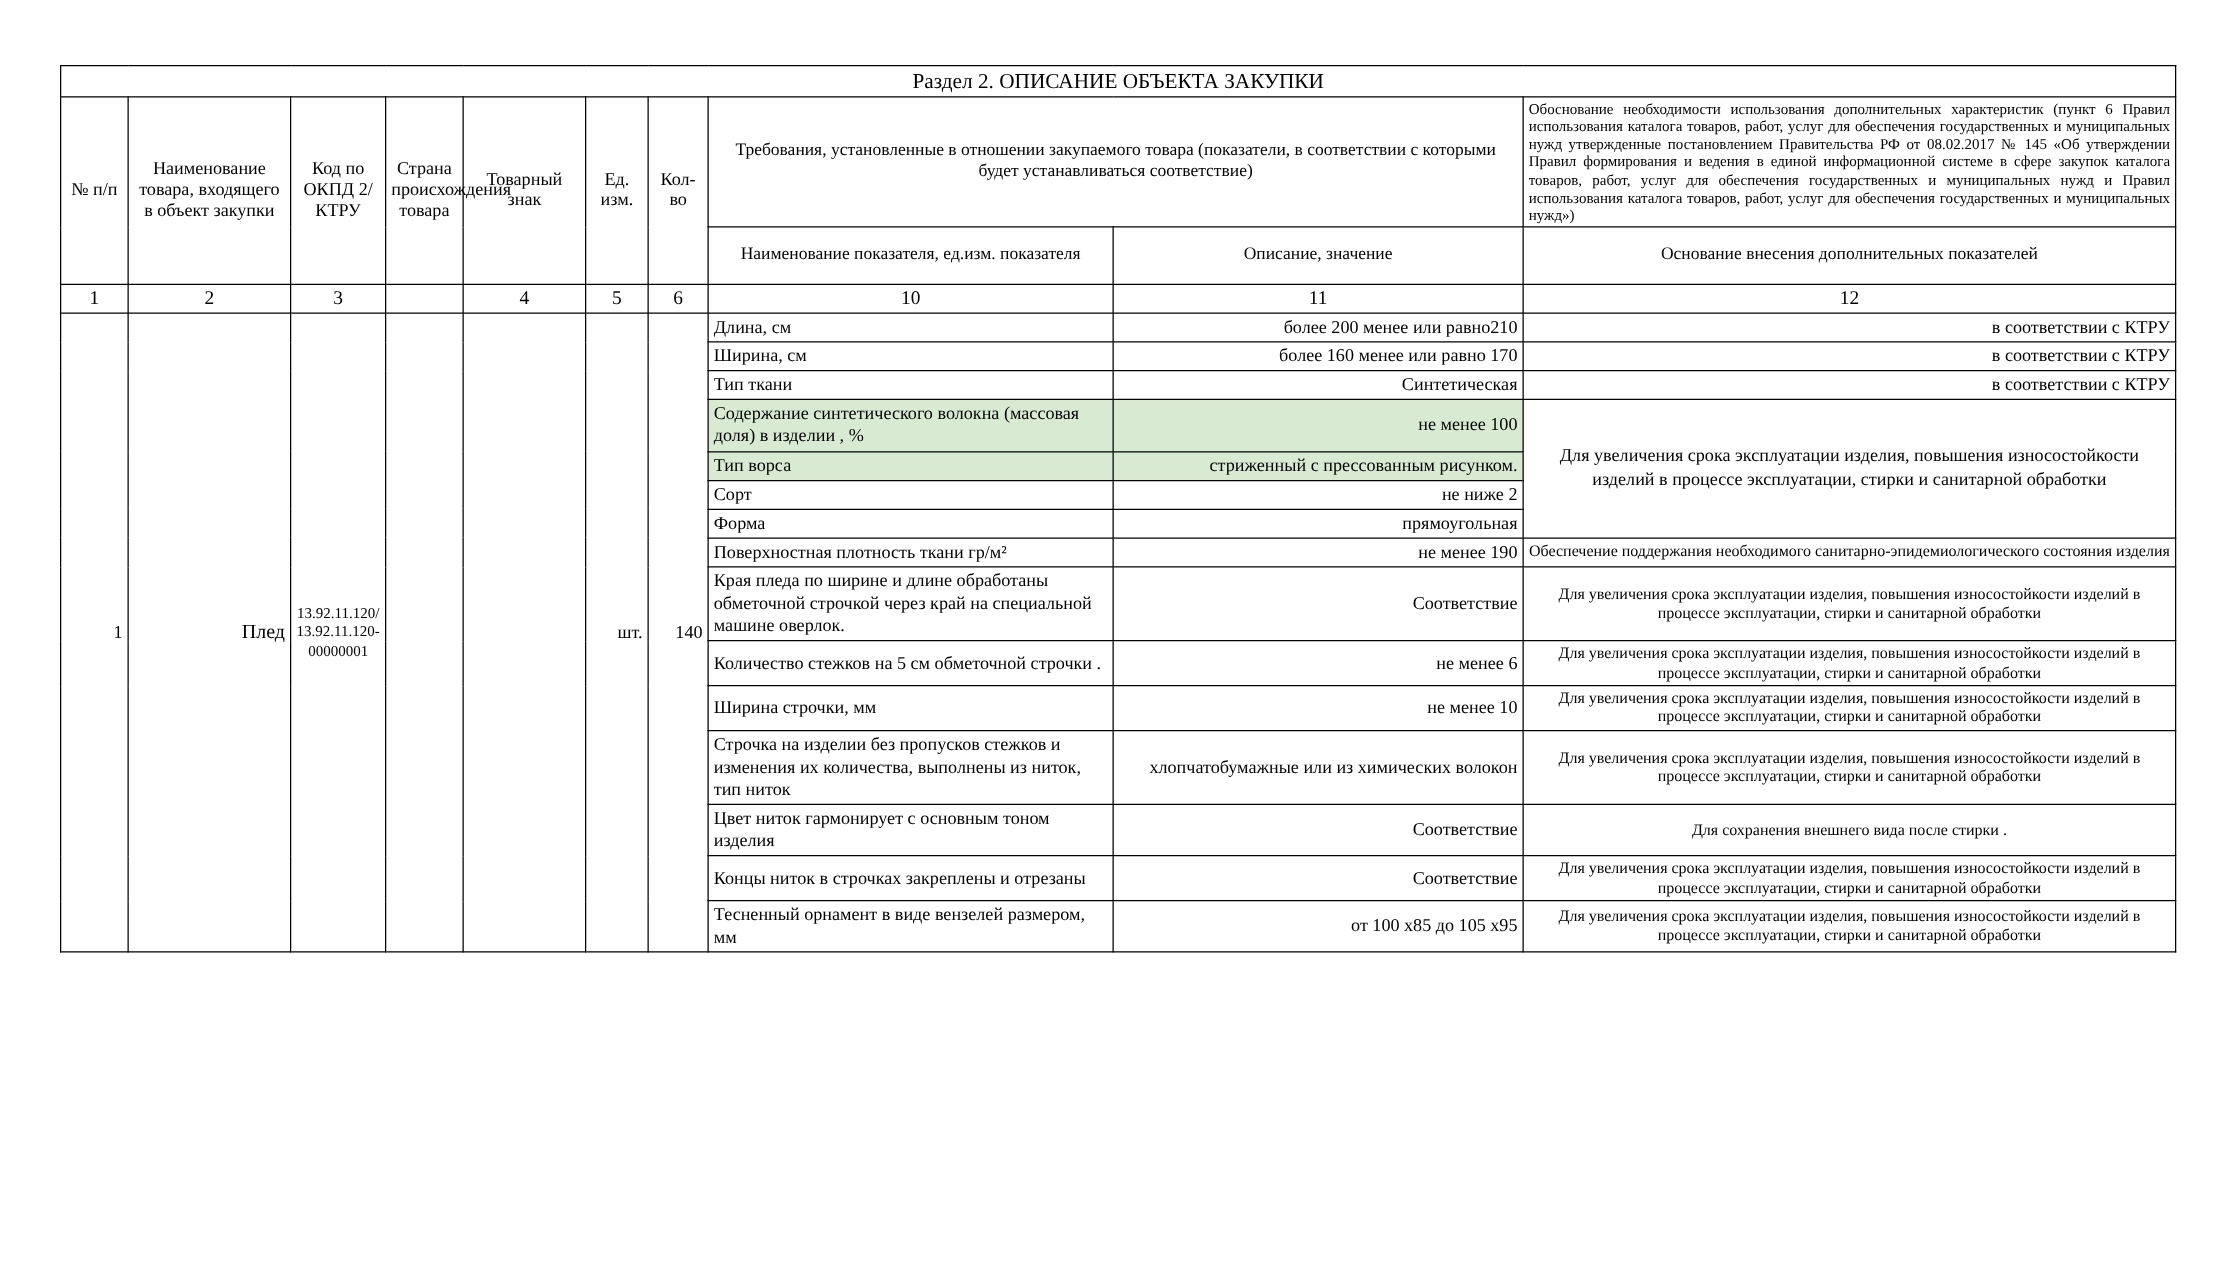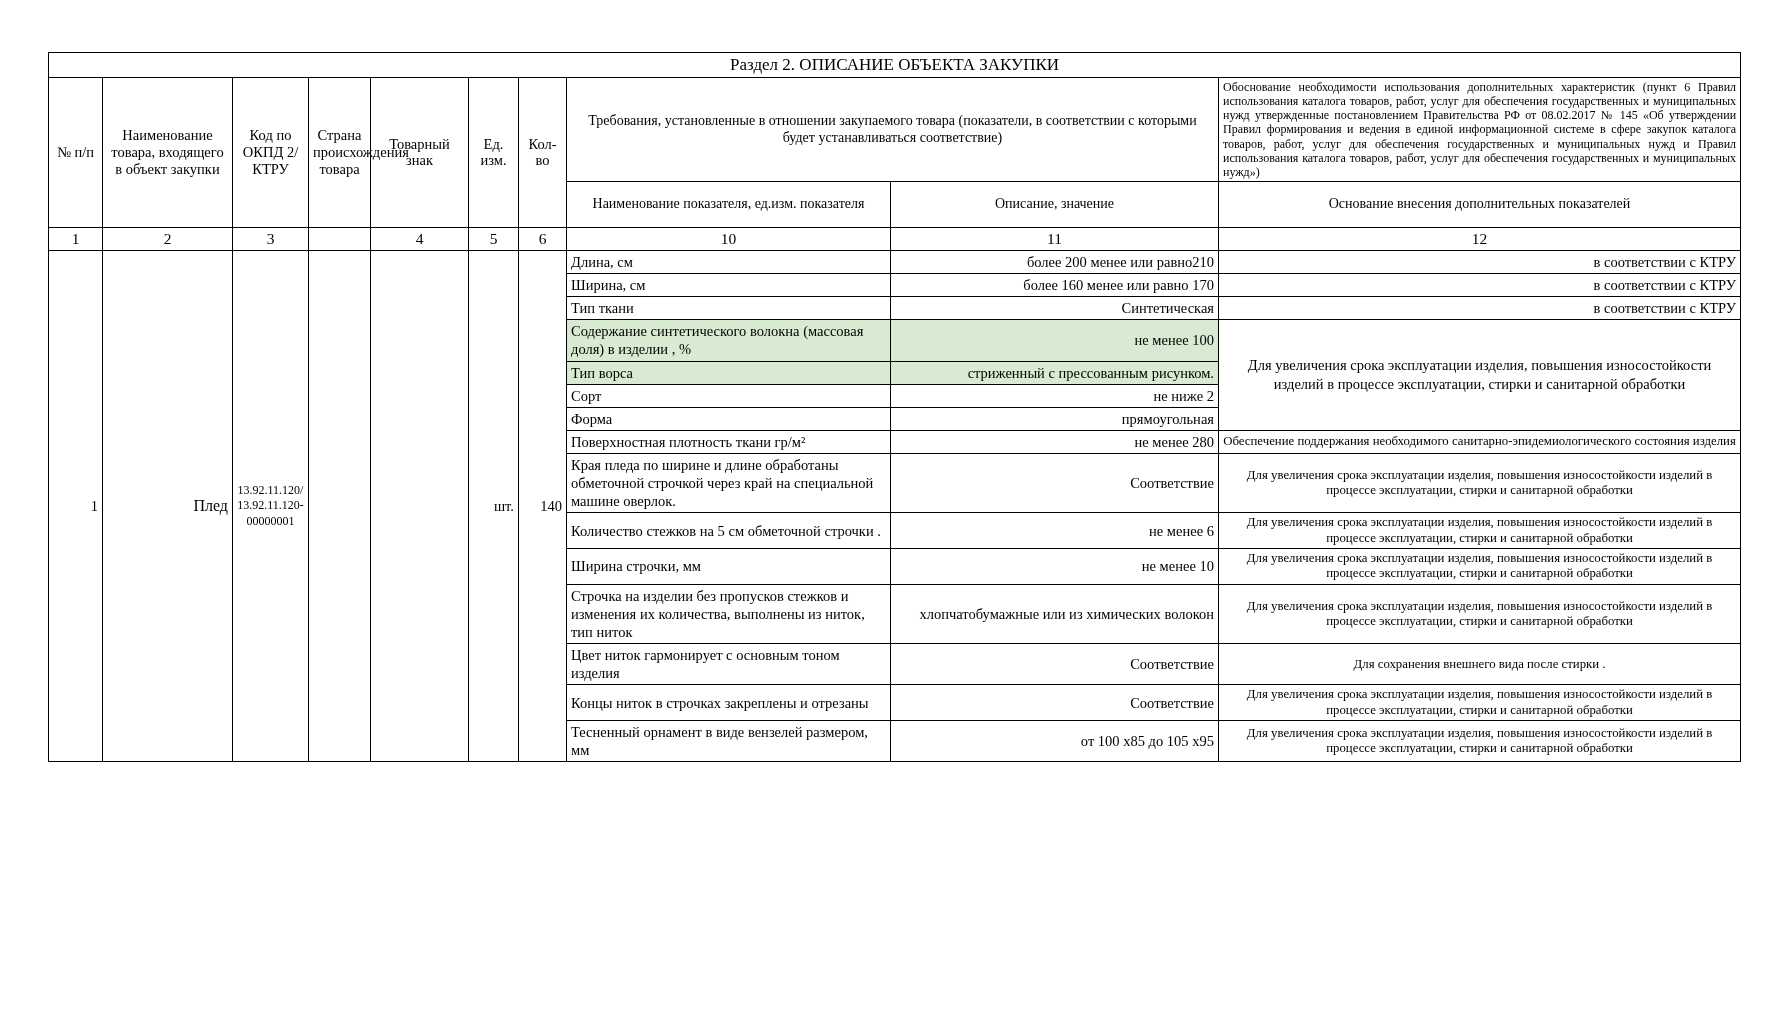--- a/index.html
+++ b/index.html
@@ -197,21 +197,21 @@
       <td class="cell-center">не ниже 2</td>
     </tr>
 
     <tr>
       <td class="cell-left">Форма</td>
       <td class="cell-center">прямоугольная</td>
     </tr>
 
     <tr>
       <td class="cell-left">Поверхностная плотность ткани гр/м²</td>
-      <td class="cell-center">не менее 280</td>
+      <td class="cell-center">не менее 190</td>
       <td class="cell-just-small">Обеспечение поддержания необходимого санитарно-эпидемиологического состояния изделия</td>
     </tr>
 
     <tr>
       <td class="cell-left">Края пледа по ширине и длине  обработаны обметочной строчкой через край на специальной машине оверлок.</td>
       <td class="cell-center">Соответствие</td>
       <td class="cell-just-small">Для увеличения срока эксплуатации изделия, повышения износостойкости изделий в процессе эксплуатации, стирки и санитарной обработки</td>
     </tr>
 
     <tr>

